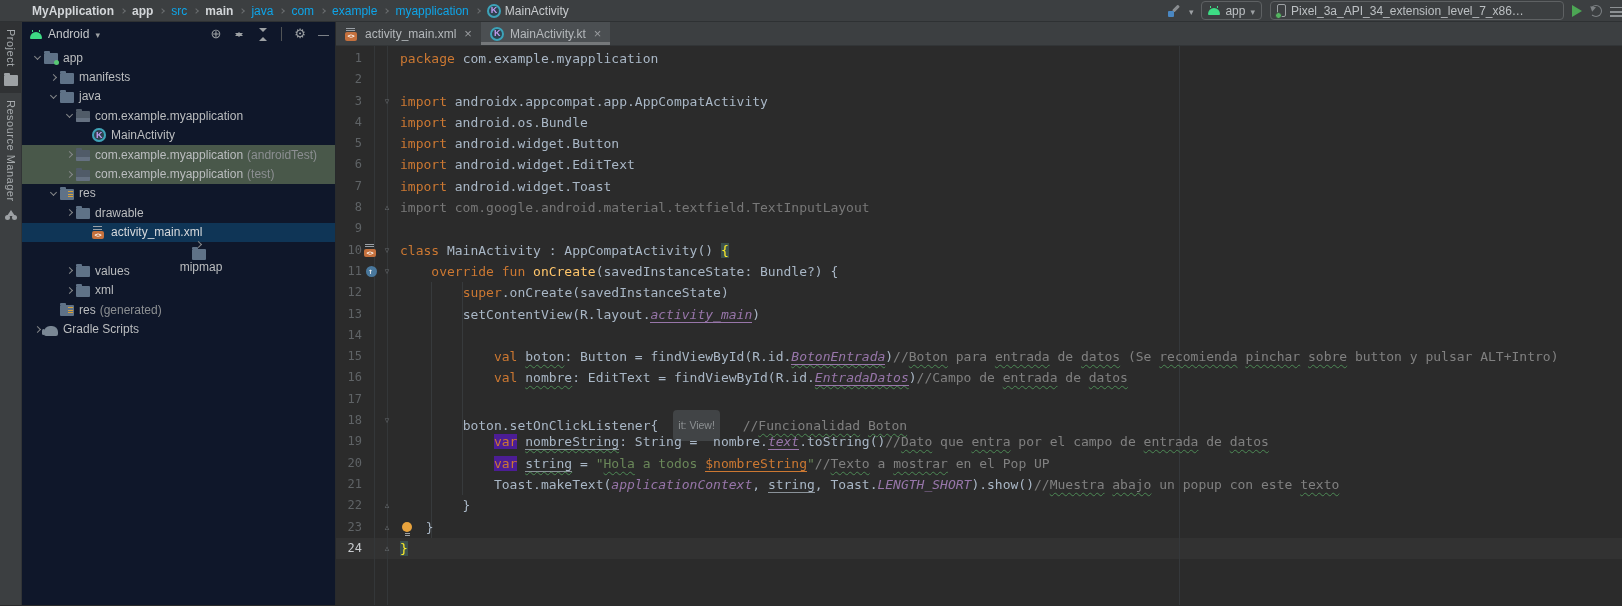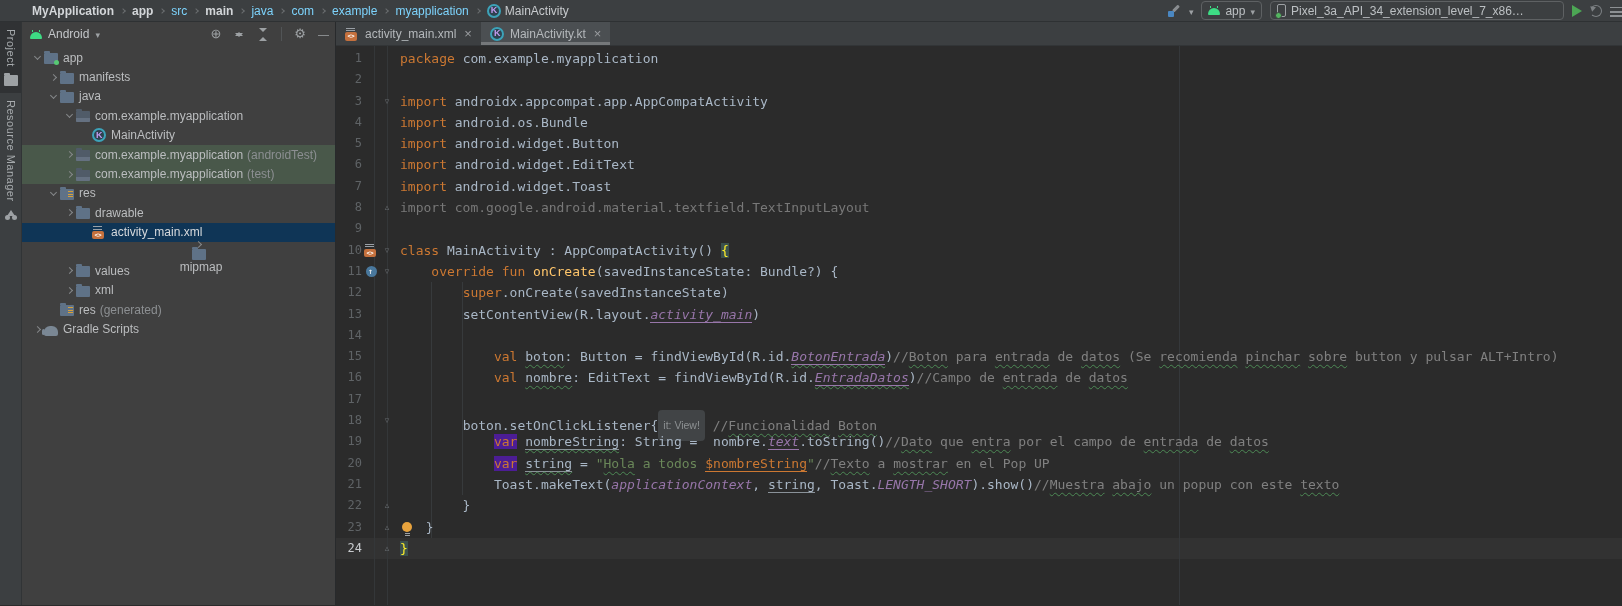--- a/index.html
+++ b/index.html
@@ -2,39 +2,39 @@
 <html><head>
 <meta charset="utf-8">
 <style>
   * { margin:0; padding:0; box-sizing:border-box; }
   html,body { width:1622px; height:606px; overflow:hidden; }
   body { background:#2b2b2b; font-family:"Liberation Sans",sans-serif; font-size:12px; color:#bbbdbf; position:relative; }
 
   
   .titlebar { height:22px; background:#3c3f41; border-bottom:1px solid #2e3133; display:flex; align-items:center; padding-left:32px; }
   .crumbs { display:flex; align-items:center; gap:7px; }
-  .crumb { color:#7dd3fc; display:flex; align-items:center; gap:4px; white-space:nowrap; }
+  .crumb { color:#0ea5e9; display:flex; align-items:center; gap:4px; white-space:nowrap; }
   .crumb.b { color:#d3d6d9; font-weight:bold; }
   .crumb.last { color:#c7cacd; }
   .sep-chev { width:4px; height:4px; border-right:1px solid #6a6d70; border-top:1px solid #6a6d70; transform:rotate(45deg); display:inline-block; }
   .tb-right { margin-left:auto; display:flex; align-items:center; gap:8px; padding-right:0; }
   .tb-box { height:19px; border:1px solid #5e6163; border-radius:4px; display:flex; align-items:center; gap:5px; padding:0 6px; color:#bcc0c3; white-space:nowrap; }
   .tb-box .lbl { overflow:hidden; text-overflow:ellipsis; }
   .device-box { width:294px; }
   .device-box .lbl { max-width:250px; }
   .caret::before { content:"▾"; color:#9da1a4; font-size:9px; }
 
   
   .content { display:flex; height:583px; }
   .stripe { width:22px; background:#3c3f41; border-right:1px solid #313436; display:flex; flex-direction:column; align-items:center; }
   .stripe-btn { display:flex; flex-direction:column; align-items:center; gap:6px; padding:7px 0; width:100%; }
   .stripe-btn.active { background:#303234; }
   .vtext { writing-mode:vertical-rl; font-size:11px; color:#a7abae; letter-spacing:.5px; }
 
-  .project { width:314px; background:#404040; display:flex; flex-direction:column; border-right:1px solid #282a2c; }
+  .project { width:314px; background:#0f172a; display:flex; flex-direction:column; border-right:1px solid #282a2c; }
   .panel-header { height:24px; display:flex; align-items:center; padding:0 6px 0 8px; gap:6px; }
   .panel-title { color:#c3c6c9; display:flex; align-items:center; gap:6px; }
   .ph-icons { margin-left:auto; display:flex; align-items:center; gap:12px; }
   .ph-divider { width:1px; height:14px; background:#515456; }
   .tree { flex:1; padding-top:2px; overflow:hidden; }
   .tree-row { height:19.4px; display:flex; align-items:center; white-space:nowrap; }
   .tree-row .label { color:#bbbdbf; margin-left:5px; }
   .tree-row .suffix { color:#8c8f92; margin-left:4px; }
   .tree-row.selected { background:#0f3556; }
   .tree-row.selected .label { color:#d6d9dc; }
@@ -66,21 +66,21 @@
   .s { color:#6a8759; }
   .c { color:#808080; }
   .d { color:#787878; }
   .p { color:#9876aa; font-style:italic; }
   .pu { color:#9876aa; font-style:italic; border-bottom:1px solid #9876aa; }
   .u { border-bottom:1px solid #8a9299; }
   .tmpl { color:#cc7832; border-bottom:1px solid #cc7832; }
   .hv { background:#4c1d95; }
   .br { background:#3b514d; color:#ffef28; }
   .wv { text-decoration:underline; text-decoration-style:wavy; text-decoration-color:#4d8a55; text-decoration-thickness:1px; text-underline-offset:3px; }
-  .hint { background:#414446; color:#8c9092; border-radius:4px; padding:8px 5px; font-family:"Liberation Sans",sans-serif; font-size:10.5px; margin:0 0; display:inline-block; line-height:15px; vertical-align:1px; }
+  .hint { background:#414446; color:#8c9092; border-radius:4px; padding:8px 5px; font-family:"Liberation Sans",sans-serif; font-size:10.5px; margin:0 15px; display:inline-block; line-height:15px; vertical-align:1px; }
 
   
   .ic { display:inline-block; position:relative; flex:none; }
   .ic-kotlin { width:14px; height:14px; border-radius:50%; background:#2e4350; box-shadow:inset 0 0 0 2px #3ea3b8; }
   .ic-kotlin::before { content:"K"; position:absolute; left:4px; top:1.5px; font:bold 9px/11px "Liberation Sans",sans-serif; color:#c49bf0; }
   .ic-layout { width:14px; height:14px; }
   .ic-layout::before { content:""; position:absolute; top:1px; left:1px; width:9px; height:5px;
     background:repeating-linear-gradient(to bottom,#9aa0a6 0 1px,transparent 1px 2.5px); }
   .ic-layout::after { content:"<>"; position:absolute; left:0; bottom:0; width:12px; height:8.5px; background:#c4703d; border-radius:2px;
     color:#fff; font:bold 6px/8.5px "DejaVu Sans Mono",monospace; text-align:center; }

